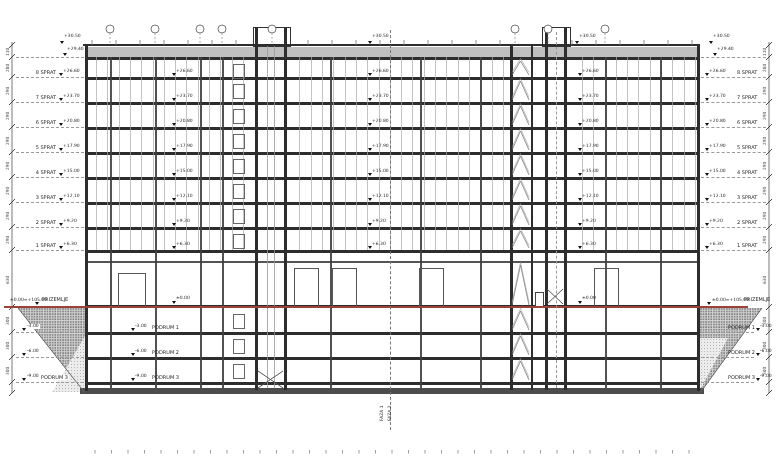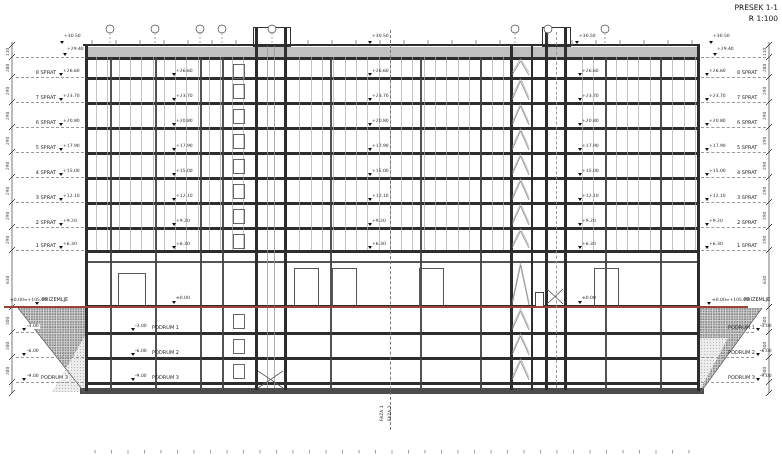--- a/index.html
+++ b/index.html
@@ -18,24 +18,20 @@
          background-image:radial-gradient(circle at 1px 1px,#7f7f7f .6px,transparent 1.1px);
          background-size:2.6px 2.6px}
   .gravel{position:absolute;background-color:#ececec;
           background-image:radial-gradient(circle at 3px 3px,transparent 1.6px,#8a8a8a 1.9px,transparent 2.4px);
           background-size:6px 6px}
 </style>
 </head>
 <body>
 
 <div id="stage">
-  <div class="title">
-    <div>PRESEK 1-1</div>
-    <div>R 1:100</div>
-  </div>
 <div class="earth" style="position: absolute; left: 18px; top: 308px; width: 67px; height: 85px; clip-path: polygon(0px 0px, 100% 0px, 100% 100%);"></div>
     <div class="gravel" style="position: absolute; left: 52px; top: 336px; width: 33px; height: 56px; clip-path: polygon(100% 0px, 100% 100%, 0px 100%);"></div>
     <div class="earth" style="position: absolute; left: 700px; top: 308px; width: 62px; height: 85px; clip-path: polygon(0px 0px, 100% 0px, 0px 100%);"></div>
     <div class="gravel" style="position: absolute; left: 700px; top: 338px; width: 28px; height: 52px; clip-path: polygon(0px 0px, 100% 0px, 0px 100%);"></div>
     <div style="position: absolute; left: 85px; top: 46.5px; width: 613px; height: 10px; background: rgb(192, 192, 192);"></div>
     <div style="position: absolute; left: 253px; top: 27px; width: 36px; height: 18px; background: rgb(255, 255, 255); border: 1px solid rgb(51, 51, 51);"></div>
     <div style="position: absolute; left: 542px; top: 27px; width: 27px; height: 18px; background: rgb(255, 255, 255); border: 1px solid rgb(51, 51, 51);"></div>
     <div style="position: absolute; left: 83px; top: 44px; width: 617px; height: 1.5px; background: rgb(45, 45, 45);"></div>
     <div style="position: absolute; left: 85px; top: 57px; width: 613px; height: 3px; background: rgb(45, 45, 45);"></div>
     <div style="position: absolute; left: 85px; top: 77px; width: 613px; height: 2.5px; background: rgb(45, 45, 45);"></div>

